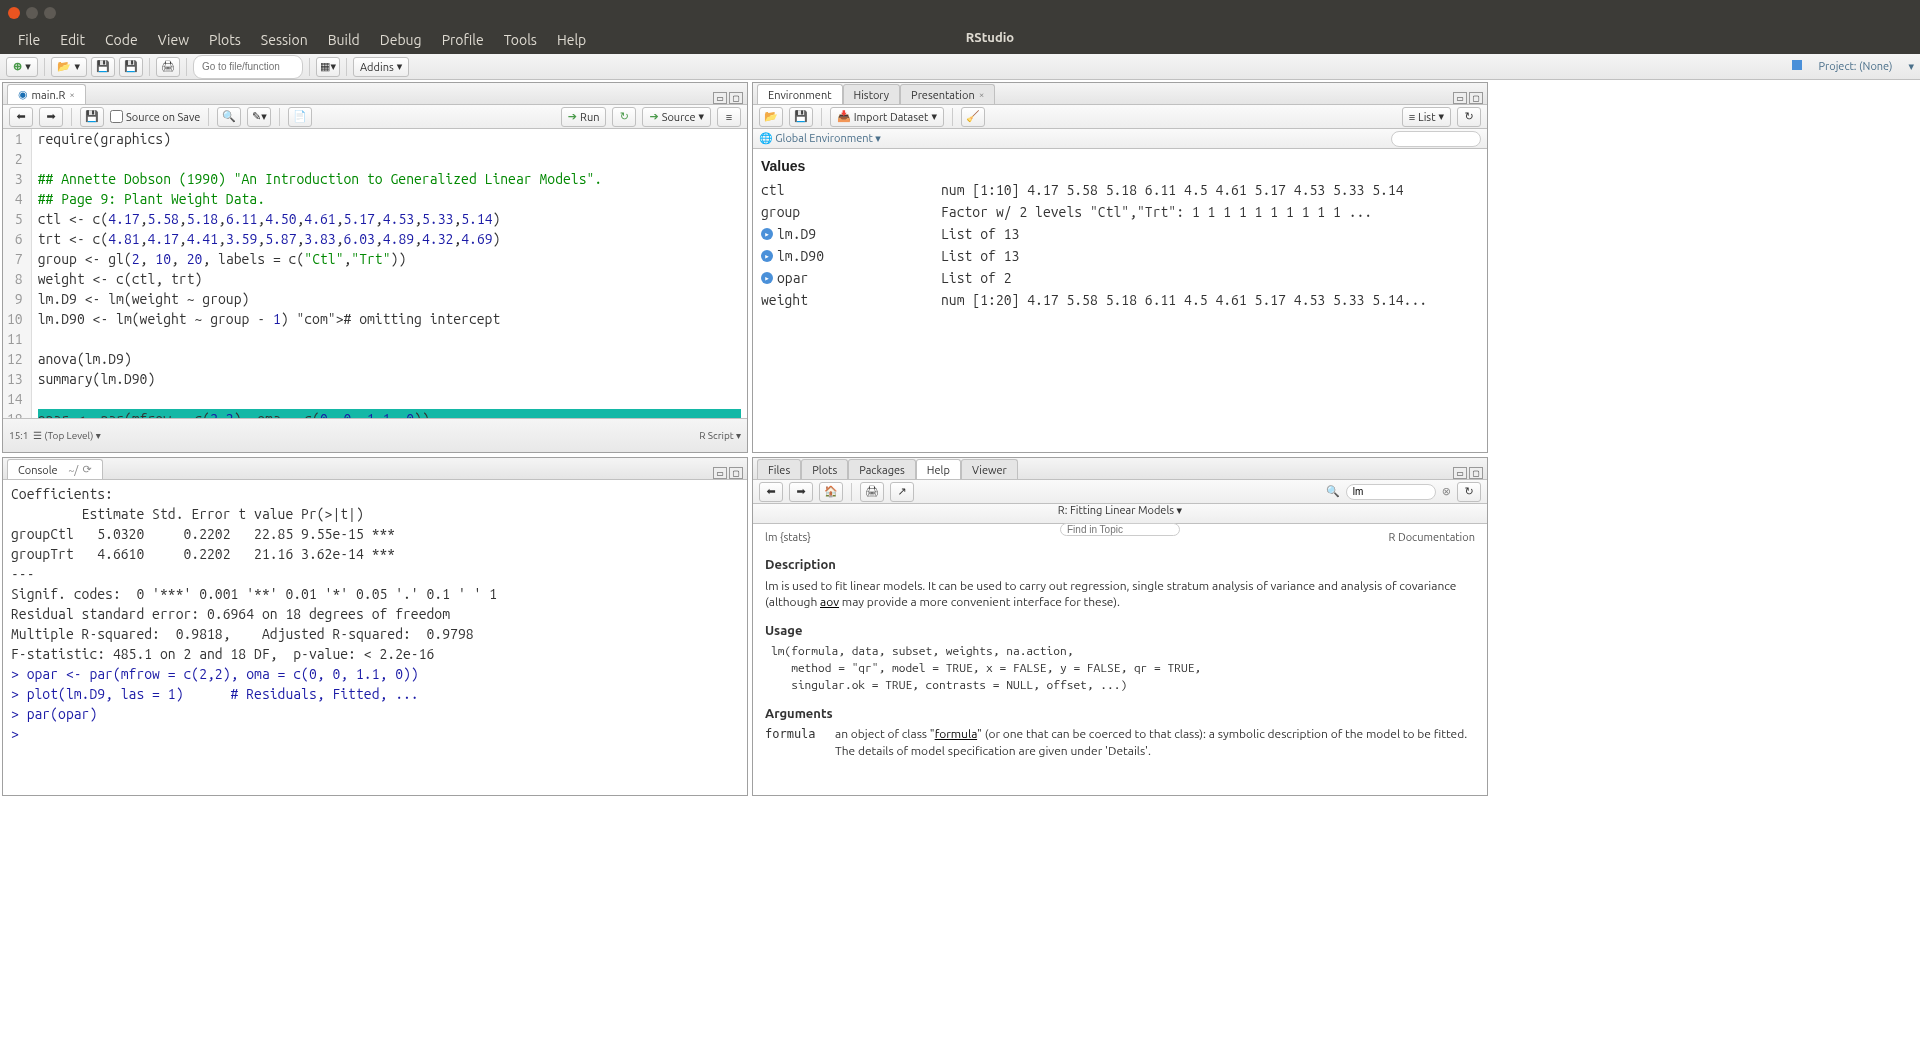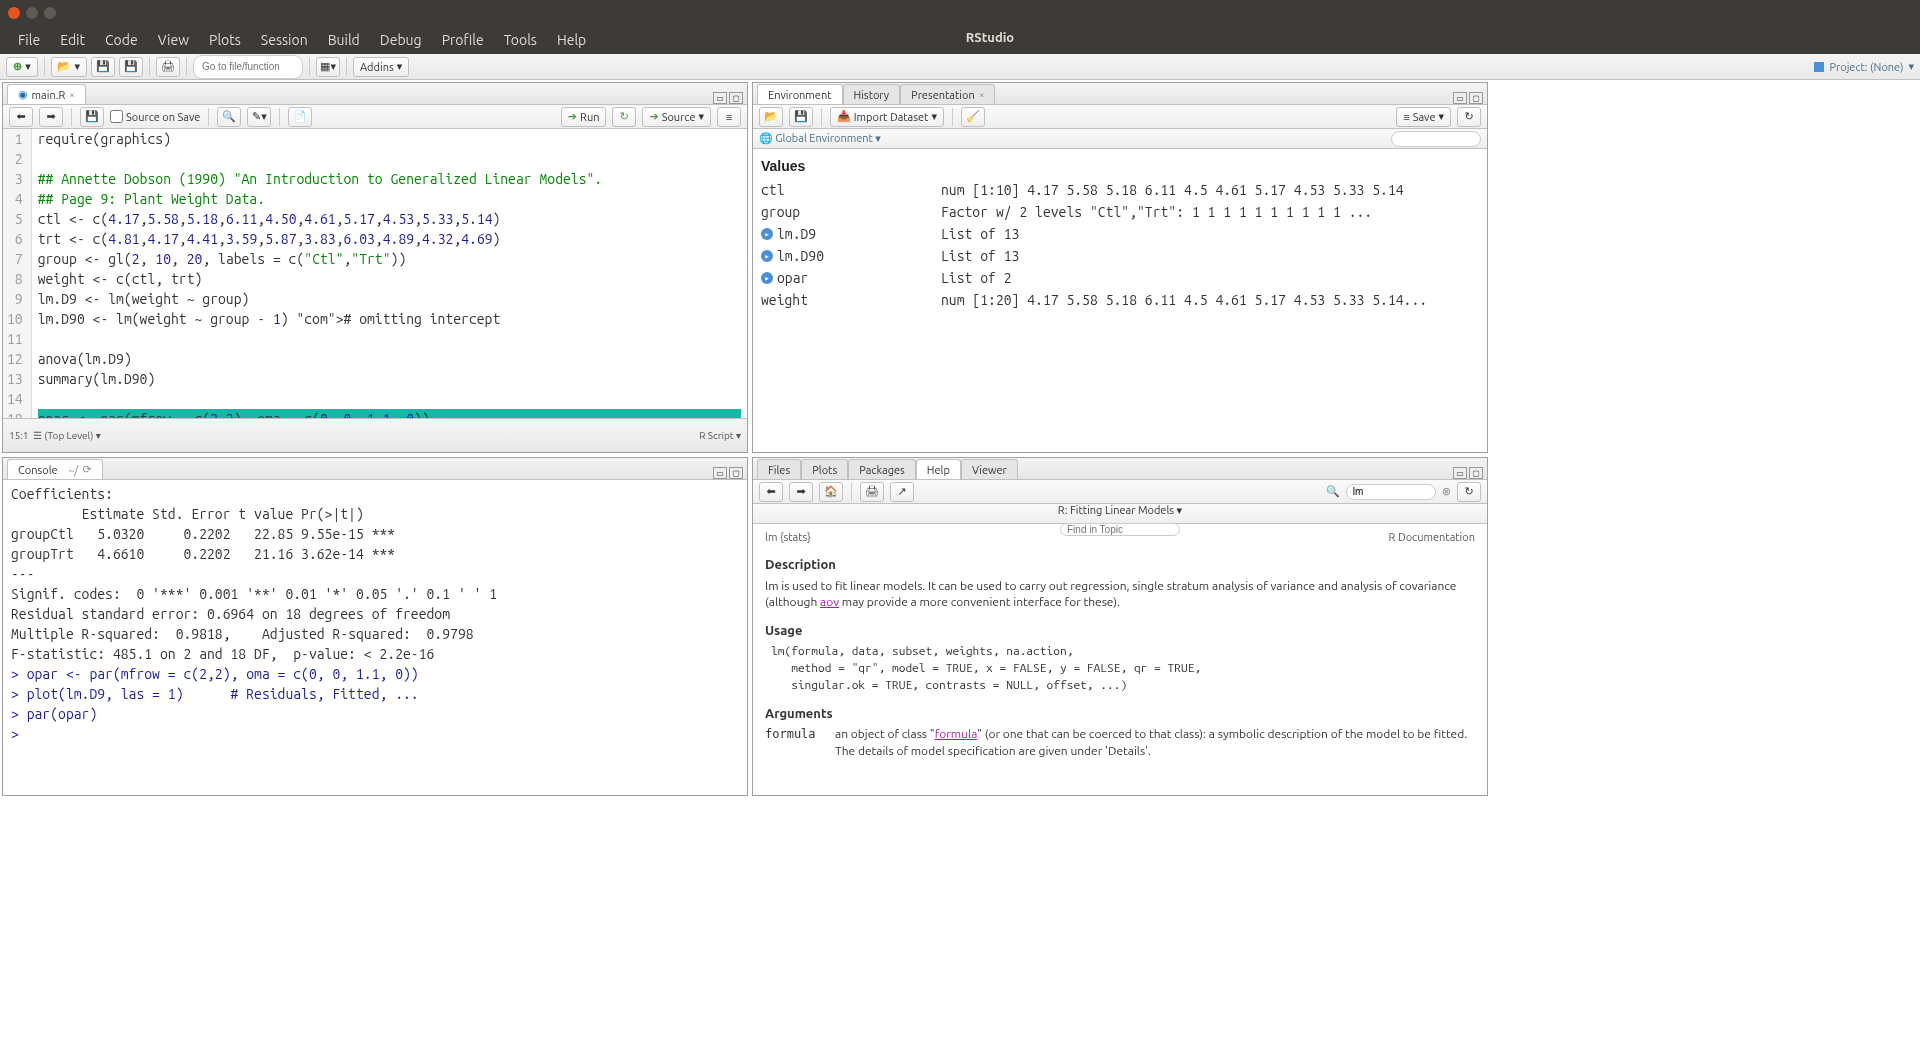--- a/index.html
+++ b/index.html
@@ -11,21 +11,21 @@
 .tb-min { background: #5e5a54; }
 .tb-max { background: #5e5a54; }
 .tb-title { flex: 1; text-align: center; font-weight: bold; font-size: 13px; margin-top: 48px; }
 .menubar { height: 28px; background: #3c3b37; color: #dfdbd2; display: flex; align-items: center; padding: 0 8px; gap: 0; font-size: 14px; }
 .menubar .mitem { padding: 4px 10px; cursor: pointer; }
 .toolbar { height: 26px; background: linear-gradient(#f5f5f5,#e8e8e8); border-bottom: 1px solid #c0c0c0; display: flex; align-items: center; padding: 0 6px; gap: 4px; }
 .tbtn { height: 20px; padding: 0 6px; border: 1px solid #c0c0c0; background: linear-gradient(#fff,#eee); border-radius: 3px; font-size: 11px; display: inline-flex; align-items: center; gap: 3px; cursor: pointer; }
 .tbtn.icon-only { width: 24px; justify-content: center; }
 .tsep { width: 1px; height: 18px; background: #ccc; margin: 0 2px; }
 .goto-input { width: 110px; height: 24px; border: 1px solid #ccc; border-radius: 9px; padding: 0 8px; font-size: 10px; color: #888; }
-.proj { margin-left: auto; font-size: 11px; color: #4a6f8a; display: flex; align-items: center; gap: 5px; }
+.proj { margin-left: auto; font-size: 11px; color: #4a6f8a; display: flex; align-items: flex-start; gap: 16px; }
 .workspace { display: grid; grid-template-columns: 750px 740px; grid-template-rows: 375px 343px; gap: 0; background: #fff; height: calc(1047px - 26px - 28px - 26px); padding: 0; }
 .pane { border: 1px solid #a0a0a0; background: #fff; display: flex; flex-direction: column; overflow: hidden; margin: 2px; }
 .tabrow { height: 22px; background: linear-gradient(#f5f5f5,#e5e5e5); border-bottom: 1px solid #c0c0c0; display: flex; align-items: flex-end; padding: 0 4px; }
 .tab { height: 20px; padding: 2px 10px; border: 1px solid #c0c0c0; border-bottom: none; background: #fff; border-radius: 3px 3px 0 0; font-size: 11px; display: flex; align-items: center; gap: 4px; cursor: pointer; }
 .tab.inactive { background: #e5e5e5; }
 .tab .x { color: #888; font-size: 10px; }
 .mini-toolbar { height: 24px; background: linear-gradient(#fafafa,#eee); border-bottom: 1px solid #c0c0c0; display: flex; align-items: center; padding: 0 6px; gap: 6px; font-size: 11px; }
 .mini-toolbar .spacer { flex: 1; }
 .checkbox { display: flex; align-items: center; gap: 3px; }
 .editor { flex: 1; overflow: auto; font-family: "Ubuntu Mono","Consolas",monospace; font-size: 14px; line-height: 20px; display: flex; }
@@ -45,21 +45,21 @@
 .env-section { font-weight: bold; font-family: sans-serif; font-size: 14px; color: #222; padding: 2px 0; }
 .env-row { display: flex; }
 .env-name { width: 180px; display: flex; align-items: center; gap: 4px; }
 .env-val { flex: 1; white-space: nowrap; overflow: hidden; }
 .expand-icon { width: 12px; height: 12px; border-radius: 50%; background: #4a90d9; color: #fff; font-size: 9px; display: inline-flex; align-items: center; justify-content: center; }
 .help-body { flex: 1; overflow: auto; padding: 6px 12px; font-size: 12px; line-height: 1.4; }
 .help-body h1 { font-size: 22px; font-weight: normal; margin: 6px 0 10px; }
 .help-body h2 { font-size: 13px; font-weight: bold; margin: 10px 0 4px; color: #333; }
 .help-body .topline { display: flex; justify-content: space-between; color: #555; font-size: 11px; }
 .help-body pre { font-family: "Ubuntu Mono",monospace; font-size: 12px; margin: 4px 6px; }
-.help-body a { color: #a21caf; text-decoration: underline; }
+.help-body a { color: #000000; text-decoration: underline; }
 .help-body .arg-row { display: flex; margin: 4px 0; }
 .help-body .arg-name { width: 70px; font-family: monospace; }
 .help-body .arg-desc { flex: 1; }
 .search-small { width: 90px; height: 16px; border: 1px solid #ccc; border-radius: 8px; padding: 0 6px; font-size: 10px; }
 .pane-controls { margin-left: auto; display: flex; gap: 2px; }
 .pane-ctrl { width: 14px; height: 12px; border: 1px solid #999; background: #eee; font-size: 8px; display: flex; align-items: center; justify-content: center; }
 .green-plus { color: #4a9a4a; font-weight: bold; }
 .blue-cube { width:10px; height:10px; background:#4a90d9; display:inline-block; }
 </style>
 </head>
@@ -196,21 +196,21 @@
       </div>
     </div>
     <div class="mini-toolbar">
       <span class="tbtn icon-only">📂</span>
       <span class="tbtn icon-only">💾</span>
       <span class="tsep"></span>
       <span class="tbtn">📥 <span>Import Dataset</span> ▾</span>
       <span class="tsep"></span>
       <span class="tbtn icon-only">🧹</span>
       <div class="spacer"></div>
-      <span class="tbtn">≡ <span>Save</span> ▾</span>
+      <span class="tbtn">≡ <span>List</span> ▾</span>
       <span class="tbtn icon-only">↻</span>
     </div>
     <div class="mini-toolbar" style="height:20px;">
       <span style="color:#4a6f8a">🌐 <span>Global Environment</span> ▾</span>
       <div class="spacer"></div>
       <input class="search-small" placeholder="" style="">
     </div>
     <div class="env-body">
       <div class="env-section">Values</div>
       <div id="env-rows">

